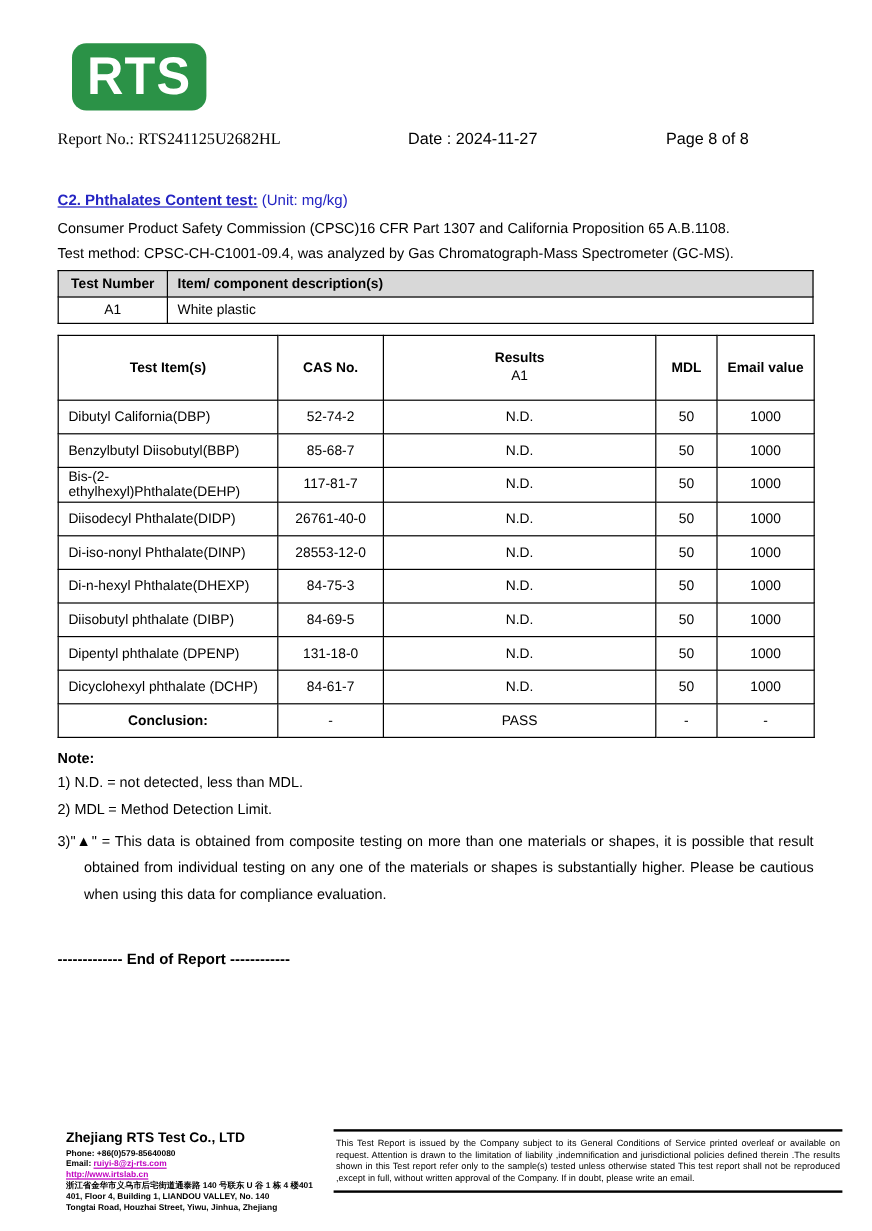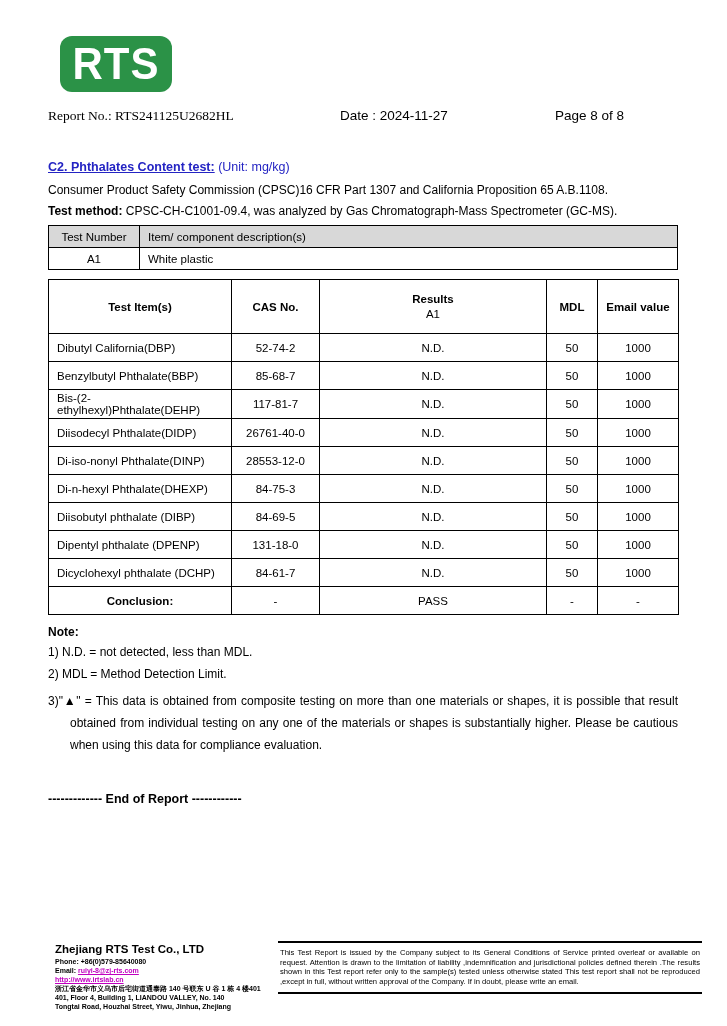--- a/index.html
+++ b/index.html
@@ -40,24 +40,24 @@
   
   .content { position: absolute; left: 48px; top: 160px; width: 630px; }
   .section-title { font-size: 12.5px; margin-bottom: 9px; }
   .section-title .title-main {
     color: var(--heading-blue, #2424c3); font-weight: bold;
     text-decoration: underline;
   }
   .section-title .title-unit { color: var(--heading-blue, #2424c3); font-weight: normal; }
   .standard-line { font-size: 12px; color: #000; margin-bottom: 7px; }
   .method-line { font-size: 12px; color: #000; margin-bottom: 7px; }
-  .method-line .lbl { font-weight: bold; }
+  .method-line .lbl { font-weight: normal; }
   table { border-collapse: collapse; width: 630px; table-layout: fixed; font-size: 11.5px; color: #000; }
   td, th { border: 1px solid #000; padding: 2px 6px; vertical-align: middle; }
-  .sample-table th { background: var(--table-header-bg, #d8d8d8); font-weight: normal; height: 22px; text-align: center; margin-top: 40px; }
+  .sample-table th { background: var(--table-header-bg, #d8d8d8); font-weight: bold; height: 22px; text-align: center; margin-top: 40px; }
   .sample-table td { height: 22px; }
   .sample-table .c-num { width: 91px; text-align: center; }
   .sample-table .c-desc { text-align: left; padding-left: 8px; }
   .results-table { margin-top: 9px; }
   .results-table th { background: #fff; font-weight: bold; text-align: center; }
   .results-table .hdr-row th { height: 54px; }
   .results-table .c-item  { width: 183px; }
   .results-table .c-cas   { width: 88px; }
   .results-table .c-res   { width: 227px; }
   .results-table .c-mdl   { width: 51px; }
@@ -147,21 +147,21 @@
       <th class="c-limit">Email value</th>
     </tr>
     <tr>
       <td class="c-item">Dibutyl California(DBP)</td>
       <td class="c-cas">52-74-2</td>
       <td class="c-res">N.D.</td>
       <td class="c-mdl">50</td>
       <td class="c-limit">1000</td>
     </tr>
     <tr>
-      <td class="c-item">Benzylbutyl Phthalate(BBP)</td>
+      <td class="c-item">Benzylbutyl Diisobutyl(BBP)</td>
       <td class="c-cas">85-68-7</td>
       <td class="c-res">N.D.</td>
       <td class="c-mdl">50</td>
       <td class="c-limit">1000</td>
     </tr>
     <tr>
       <td class="c-item">Bis-(2-ethylhexyl)Phthalate(DEHP)</td>
       <td class="c-cas">117-81-7</td>
       <td class="c-res">N.D.</td>
       <td class="c-mdl">50</td>

